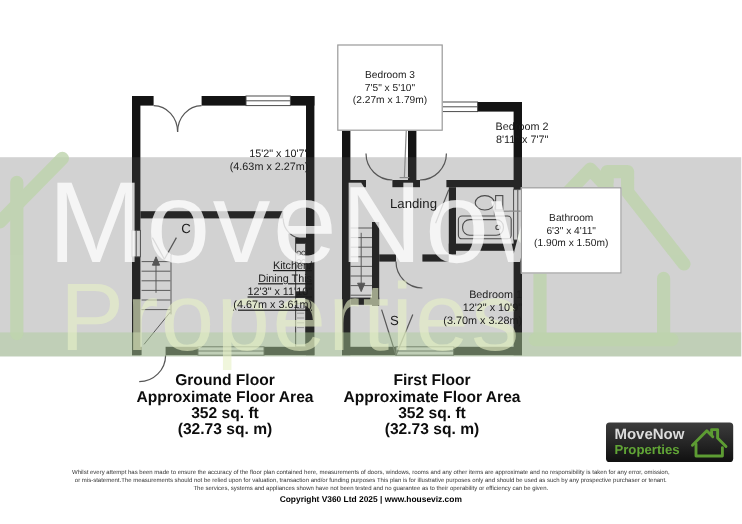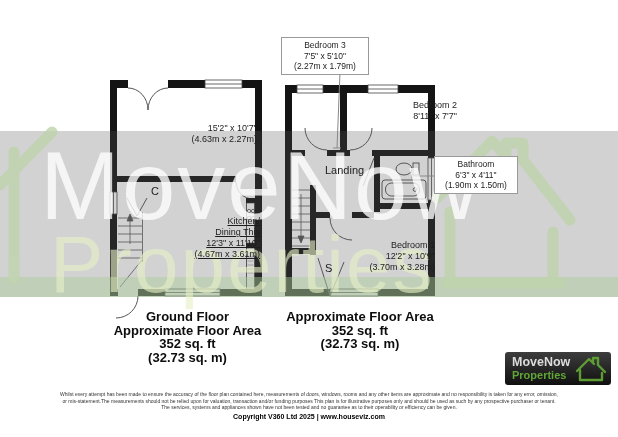--- a/index.html
+++ b/index.html
@@ -6,21 +6,21 @@
   #stage{position:relative;width:618px;height:437px;background:#fff;overflow:hidden;
          font-family:"Liberation Sans",sans-serif;}
   #plan-svg{position:absolute;left:0;top:0;}
   .wm-word{position:absolute;font-weight:300;white-space:nowrap;pointer-events:none;}
   #wm-move{left:40px;top:131px;font-size:96px;letter-spacing:2px;color:rgba(255,255,255,.78);}
   #wm-prop{left:50px;top:219px;font-size:80px;letter-spacing:2px;color:rgba(230,240,198,.62);}
   .room-label{position:absolute;text-align:right;color:#1c1c1c;font-size:9px;line-height:11px;}
   .room-label span{display:block;}
   .tiny-label{position:absolute;color:#1c1c1c;font-size:11px;margin-left:25px;}
   .callout{position:absolute;background:#fff;border:1px solid #999;text-align:center;
-           font-size:8.5px;line-height:10.5px;color:#1c1c1c;padding:2px 3px;}
+           font-size:8.5px;line-height:10.5px;color:#1c1c1c;padding:19px 3px;}
   .callout span{display:block;}
   .floor-summary{position:absolute;top:310px;text-align:center;font-weight:bold;
                  font-size:13px;line-height:13.5px;color:#0d0d0d;}
   .floor-summary span{display:block;}
   #summary-ground{left:95px;width:185px;}
   #summary-first{left:270px;width:180px;}
   #logo{position:absolute;left:505px;top:352px;width:106px;height:33px;border-radius:3px;
         background:linear-gradient(180deg,#3d3d3d,#101010);overflow:hidden;}
   #logo .logo-text{position:absolute;left:7px;top:4px;}
   #logo .logo-line1{display:block;color:#dcdcdc;font-size:12.5px;font-weight:bold;line-height:13px;}
@@ -228,20 +228,21 @@
   <div class="tiny-label" style="left:300px;top:164px;">Landing</div>
   <div class="tiny-label" style="left:300px;top:262px;">S</div>
 
   <div id="summary-ground" class="floor-summary">
     <span>Ground Floor</span>
     <span>Approximate Floor Area</span>
     <span>352 sq. ft</span>
     <span>(32.73 sq. m)</span>
   </div>
   <div id="summary-first" class="floor-summary">
+    <span>First Floor</span>
     <span>Approximate Floor Area</span>
     <span>352 sq. ft</span>
     <span>(32.73 sq. m)</span>
   </div>
 
   <div id="logo">
     <svg width="34" height="28" viewBox="0 0 34 28">
       <g stroke="#5d9c33" stroke-width="2.4" fill="none" stroke-linejoin="round" stroke-linecap="round">
         <path d="M 3 16 L 15 4 L 20 9 M 19 8 L 19 3 L 24 3 L 24 10 L 31 17"></path>
         <path d="M 6 15 L 6 25 L 28 25 L 28 18"></path>

